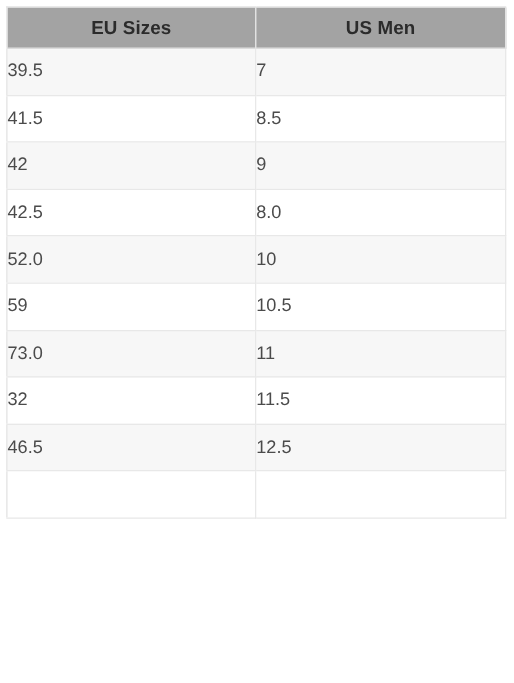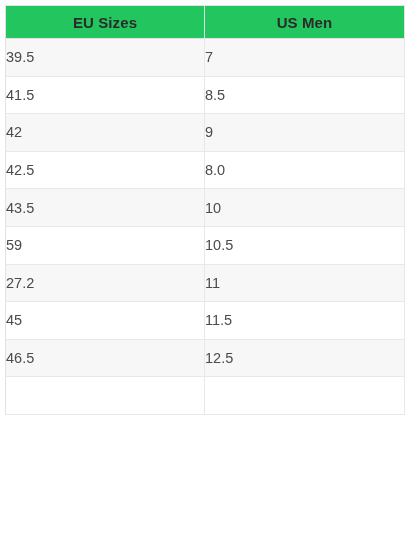--- a/index.html
+++ b/index.html
@@ -25,21 +25,21 @@
     table-layout: fixed;
     width: 399px;
     border-top: 1px solid #e2e2e2;
     border-left: 1px solid #e2e2e2;
   }
   table.size-chart col.c1 { width: 199px; }
   table.size-chart col.c2 { width: 200px; }
 
   table.size-chart th {
     height: 32px;
-    background: #22c55e;
+    background: #a3a3a3;
     color: #2b2b2b;
     font-size: 15px;
     font-weight: bold;
     text-align: center;
     vertical-align: middle;
     border-right: 1px solid #e2e2e2;
     border-bottom: 1px solid #e2e2e2;
     padding: 0;
     letter-spacing: 0.1px;
   }
@@ -87,33 +87,33 @@
       </tr>
       <tr>
         <td>42</td>
         <td>9</td>
       </tr>
       <tr>
         <td>42.5</td>
         <td>8.0</td>
       </tr>
       <tr>
-        <td>43.5</td>
+        <td>52.0</td>
         <td>10</td>
       </tr>
       <tr>
         <td>59</td>
         <td>10.5</td>
       </tr>
       <tr>
-        <td>27.2</td>
+        <td>73.0</td>
         <td>11</td>
       </tr>
       <tr>
-        <td>45</td>
+        <td>32</td>
         <td>11.5</td>
       </tr>
       <tr>
         <td>46.5</td>
         <td>12.5</td>
       </tr>
       <tr>
         <td></td>
         <td></td>
       </tr>

